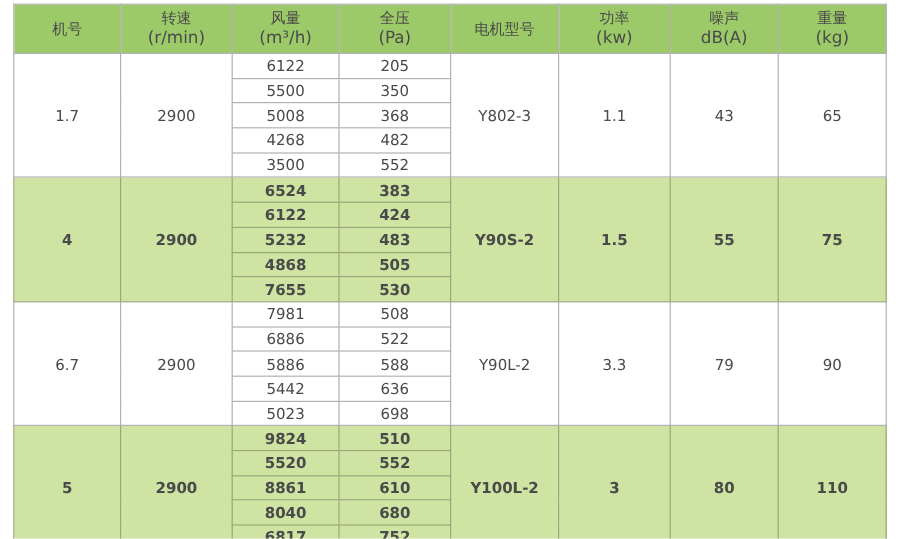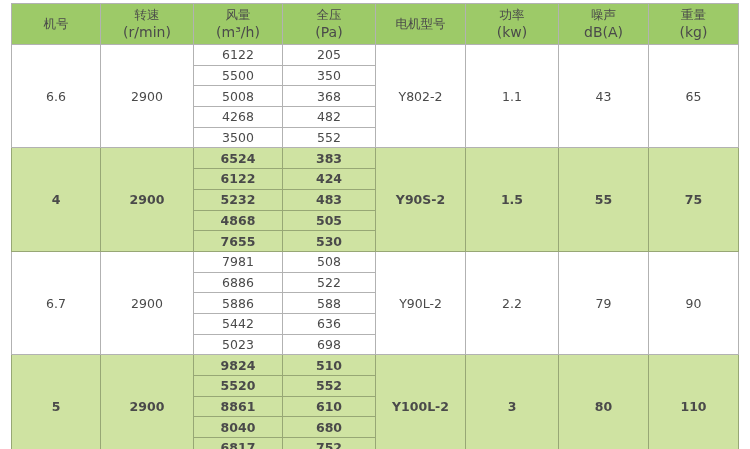--- a/index.html
+++ b/index.html
@@ -96,25 +96,25 @@
           <span class="unit">dB(A)</span>
         </th>
         <th>
           <span>重量</span>
           <span class="unit">(kg)</span>
         </th>
       </tr>
     </thead>
     <tbody>
         <tr>
-          <td rowspan="5">6.6</td>
+          <td rowspan="5">1.7</td>
           <td rowspan="5">2900</td>
           <td>6122</td>
           <td>205</td>
-          <td rowspan="5">Y802-2</td>
+          <td rowspan="5">Y802-3</td>
           <td rowspan="5">1.1</td>
           <td rowspan="5">43</td>
           <td rowspan="5">65</td>
         </tr>
         <tr>
           <td>5500</td>
           <td>350</td>
         </tr>
         <tr>
           <td>5008</td>
@@ -153,21 +153,21 @@
         <tr class="alt">
           <td>7655</td>
           <td>530</td>
         </tr>
         <tr>
           <td rowspan="5">6.7</td>
           <td rowspan="5">2900</td>
           <td>7981</td>
           <td>508</td>
           <td rowspan="5">Y90L-2</td>
-          <td rowspan="5">2.2</td>
+          <td rowspan="5">3.3</td>
           <td rowspan="5">79</td>
           <td rowspan="5">90</td>
         </tr>
         <tr>
           <td>6886</td>
           <td>522</td>
         </tr>
         <tr>
           <td>5886</td>
           <td>588</td>

